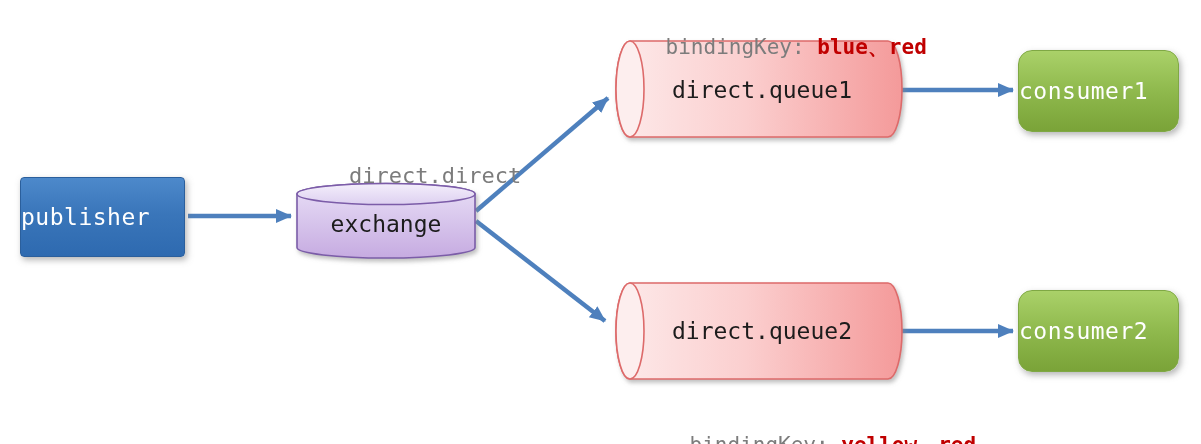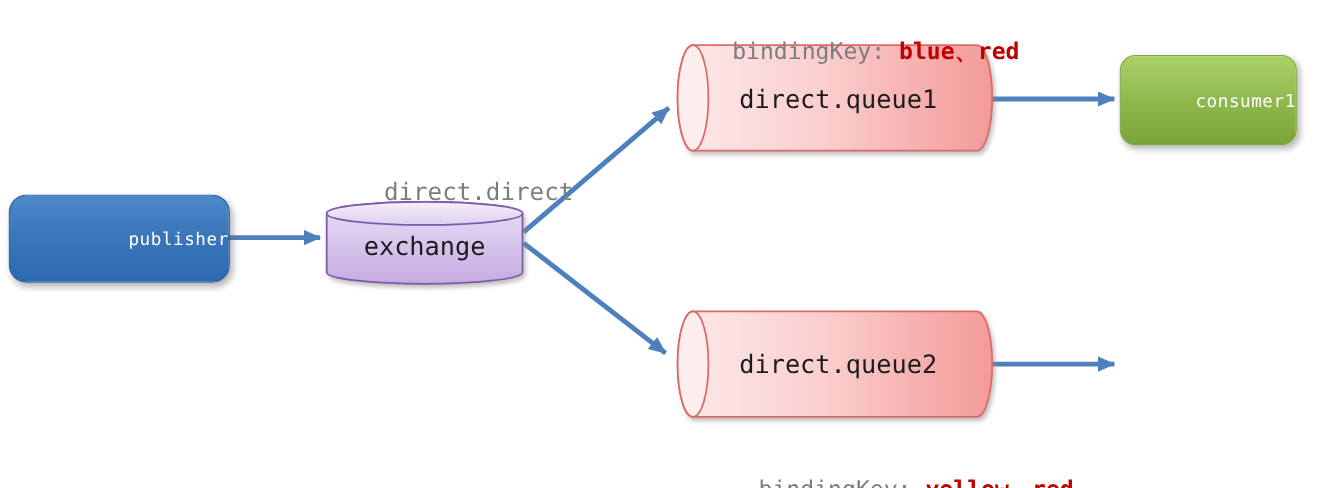--- a/index.html
+++ b/index.html
@@ -18,33 +18,32 @@
   .svg-layer {
     position: absolute;
     left: 0; top: 0;
     width: 1201px;
     height: 444px;
   }
   .node-box {
     position: absolute;
     display: flex;
     align-items: center;
-    justify-content: flex-end;
+    justify-content: flex-start;
     color: #ffffff;
-    font-size: 16px;
+    font-size: 23px;
     letter-spacing: 0.5px;
   }
   .publisher-box {
-    left: 8px; top: 177px;
+    left: 20px; top: 177px;
     width: 163px; height: 78px;
-    border-radius: 16px;
+    border-radius: 4px;
     background: linear-gradient(180deg, #4d89cb 0%, #3a76ba 45%, #2e6ab0 100%);
     border: 1px solid #2b5f9c;
     box-shadow: 2px 3px 6px rgba(110,110,110,0.5);
-    padding-left: 36px;
   }
   .consumer-box {
     width: 159px; height: 80px;
     border-radius: 14px;
     background: linear-gradient(180deg, #aad169 0%, #8fb94d 50%, #7aa338 100%);
     border: 1px solid #7fa844;
     box-shadow: 2px 3px 6px rgba(110,110,110,0.5);
   }
   .consumer1-box { left: 1018px; top: 50px; }
   .consumer2-box { left: 1018px; top: 290px; }
@@ -128,20 +127,23 @@
     </g>
   </svg>
 
   <div class="node-box publisher-box">
     <span>publisher</span>
   </div>
 
   <div class="node-box consumer-box consumer1-box">
     <span>consumer1</span>
   </div>
+  <div class="node-box consumer-box consumer2-box">
+    <span>consumer2</span>
+  </div>
 
   <div class="caption exchange-caption">
     <span>direct.direct</span>
   </div>
 
   <div class="caption binding-caption binding1-caption">
     <span>bindingKey: </span><span class="binding-keys">blue、red</span>
   </div>
 
   <div class="caption binding-caption binding2-caption">

